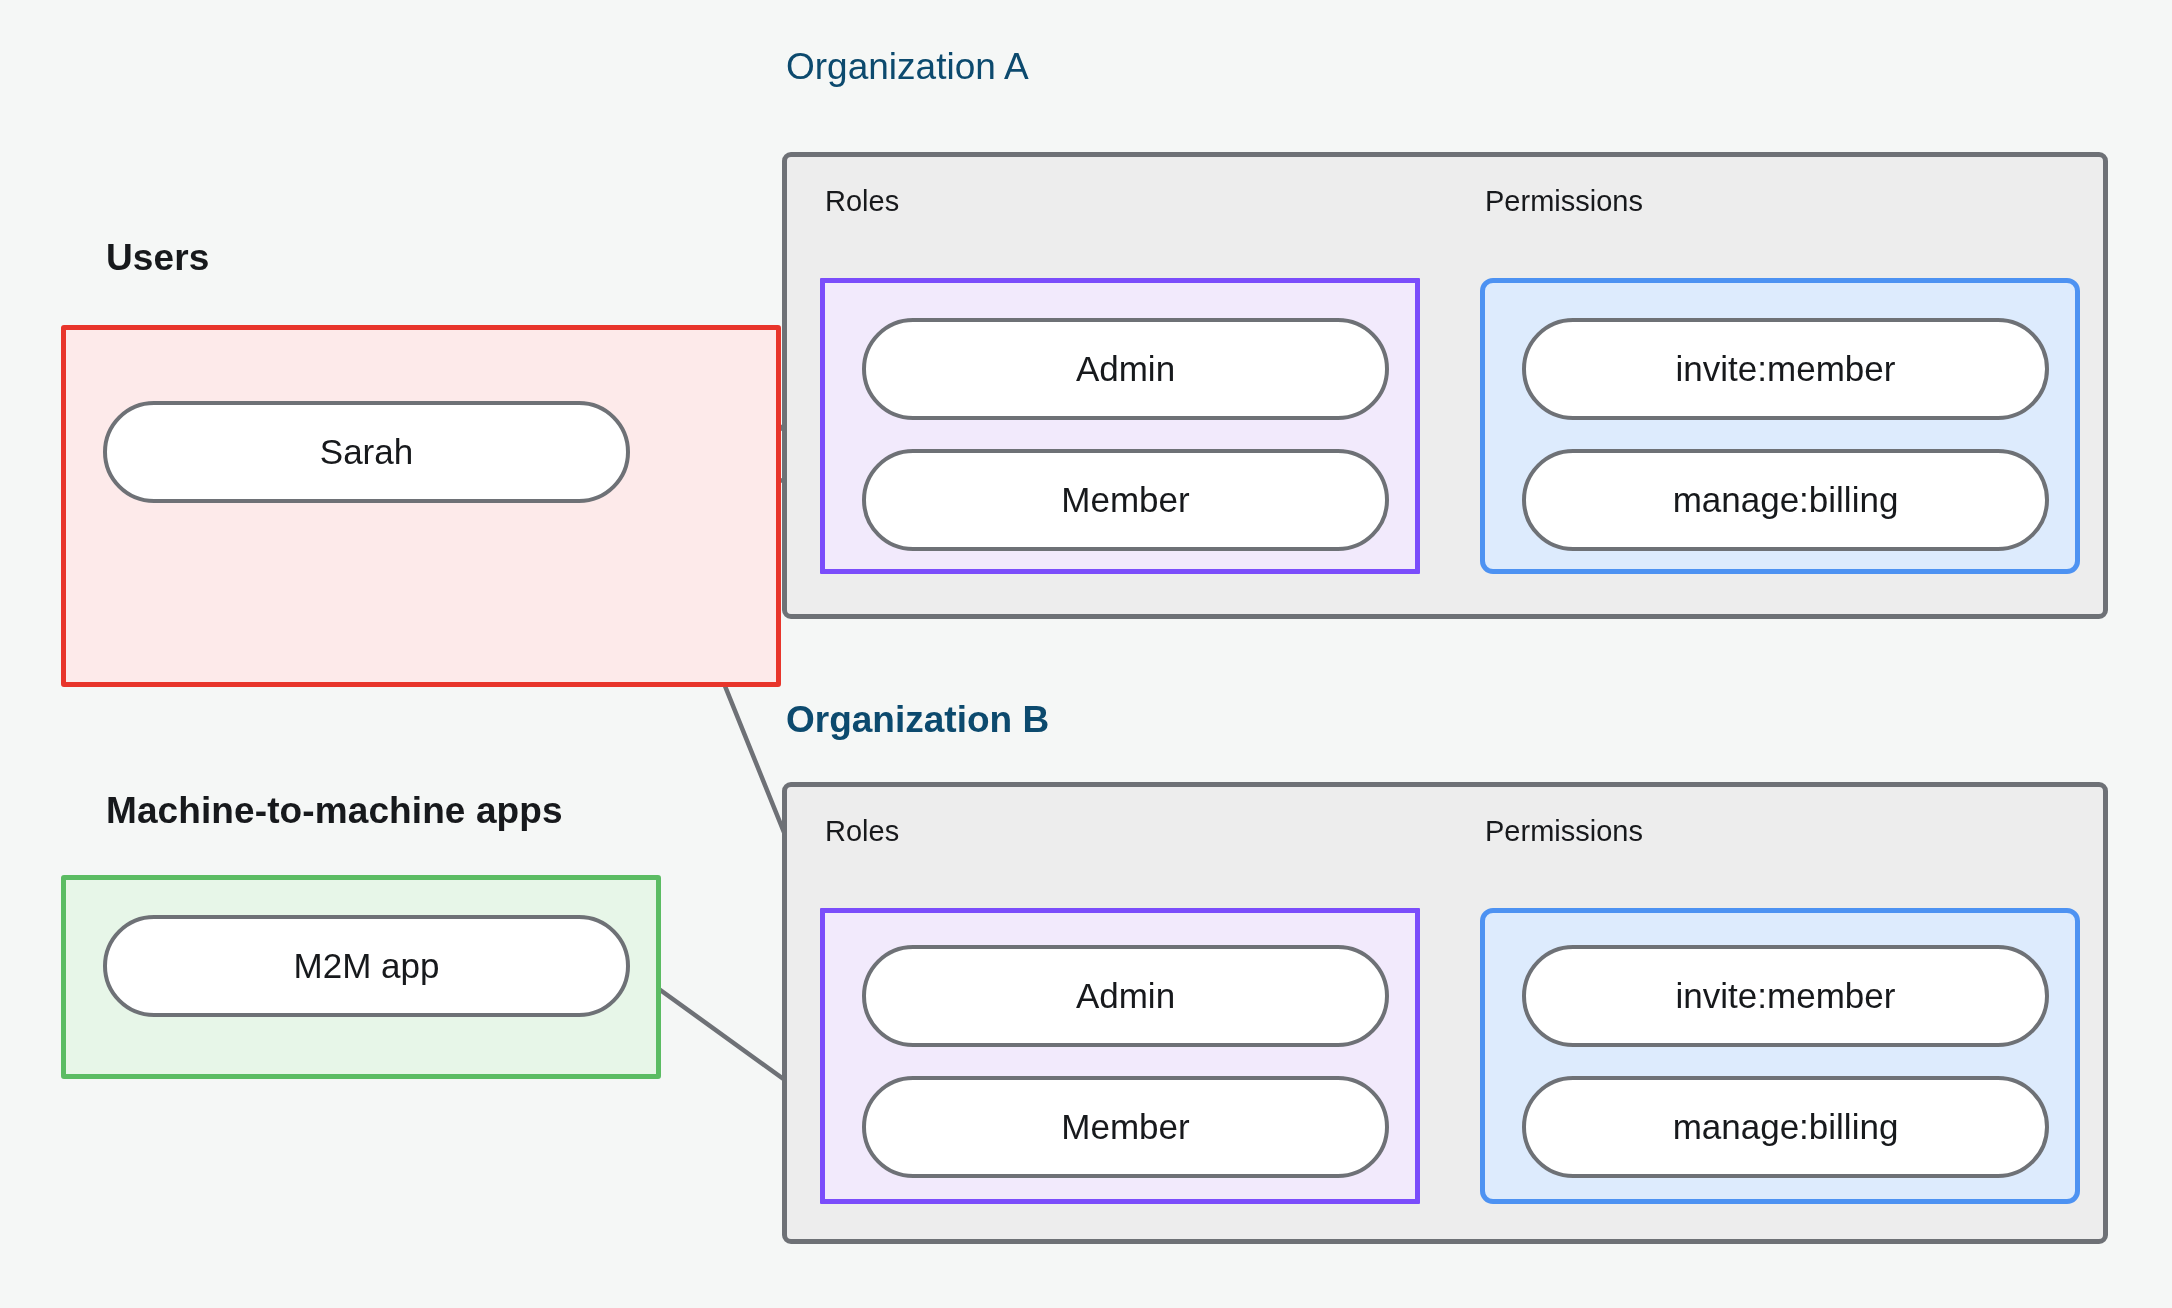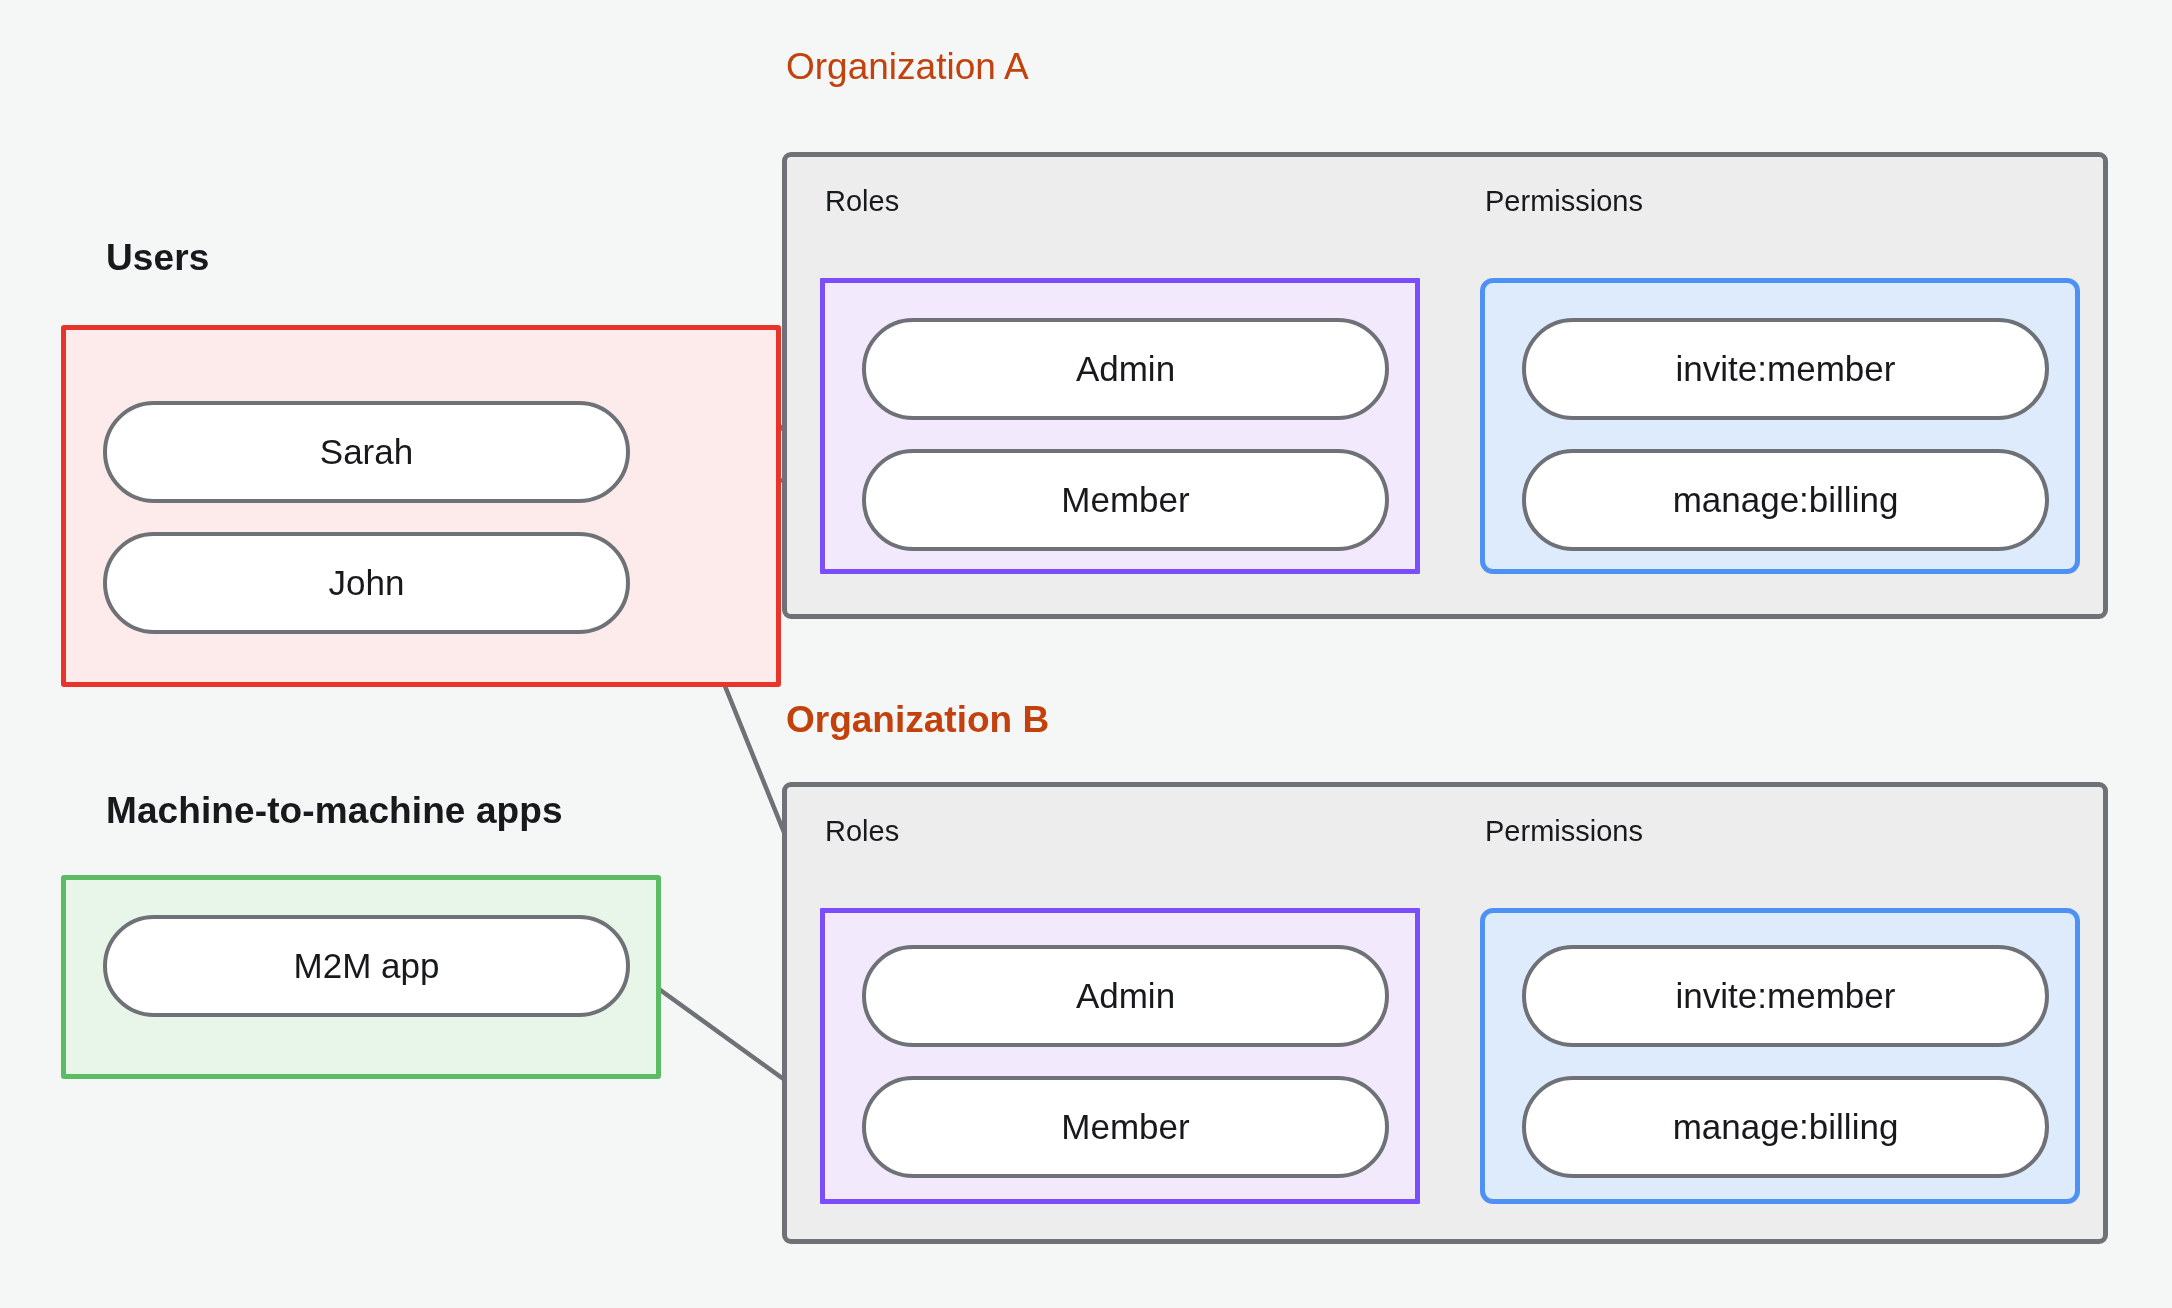--- a/index.html
+++ b/index.html
@@ -33,21 +33,21 @@
     font-weight: 700;
     color: #17191c;
     white-space: nowrap;
     letter-spacing: .1px;
     margin-left: 45px;
   }
   .org-title {
     position: absolute;
     font-size: 37px;
     font-weight: 400;
-    color: #c2410c;
+    color: #0c4a6e;
     white-space: nowrap;
   }
   .sub-title {
     position: absolute;
     font-size: 29px;
     font-weight: 400;
     color: #17191c;
     white-space: nowrap;
   }
 
@@ -137,21 +137,20 @@
       <circle cx="1515" cy="497" r="12"></circle>
       <circle cx="1515" cy="996" r="12"></circle>
       <circle cx="1515" cy="1127" r="12"></circle>
     </g>
   </svg>
 
   <div class="group-title" style="left:61px; top:237px;">Users</div>
 
   <div class="tinted-box box-users" style="left:61px; top:325px; width:720px; height:362px;">
     <div class="pill" style="left:37px; top:71px; width:527px; height:102px;">Sarah</div>
-    <div class="pill" style="left:37px; top:202px; width:527px; height:102px;">John</div>
   </div>
 
   <div class="group-title" style="left:61px; top:790px;">Machine-to-machine apps</div>
 
   <div class="tinted-box box-m2m" style="left:61px; top:875px; width:600px; height:204px;">
     <div class="pill" style="left:37px; top:35px; width:527px; height:102px;">M2M app</div>
   </div>
 
   <div class="org-title" style="left:786px; top:46px;">Organization A</div>
 

